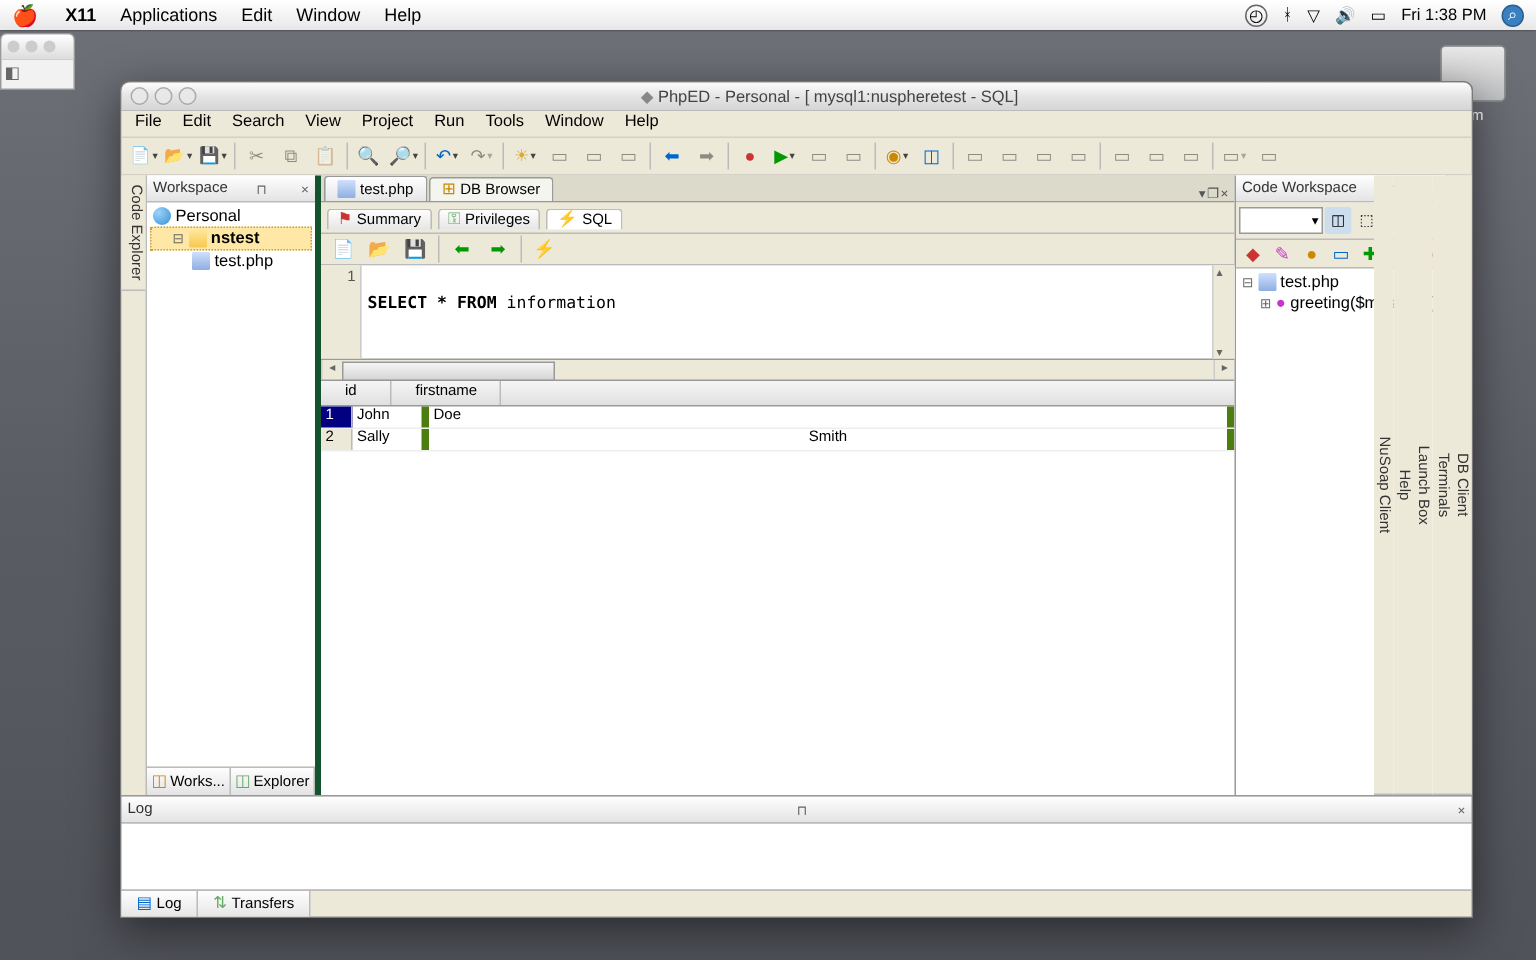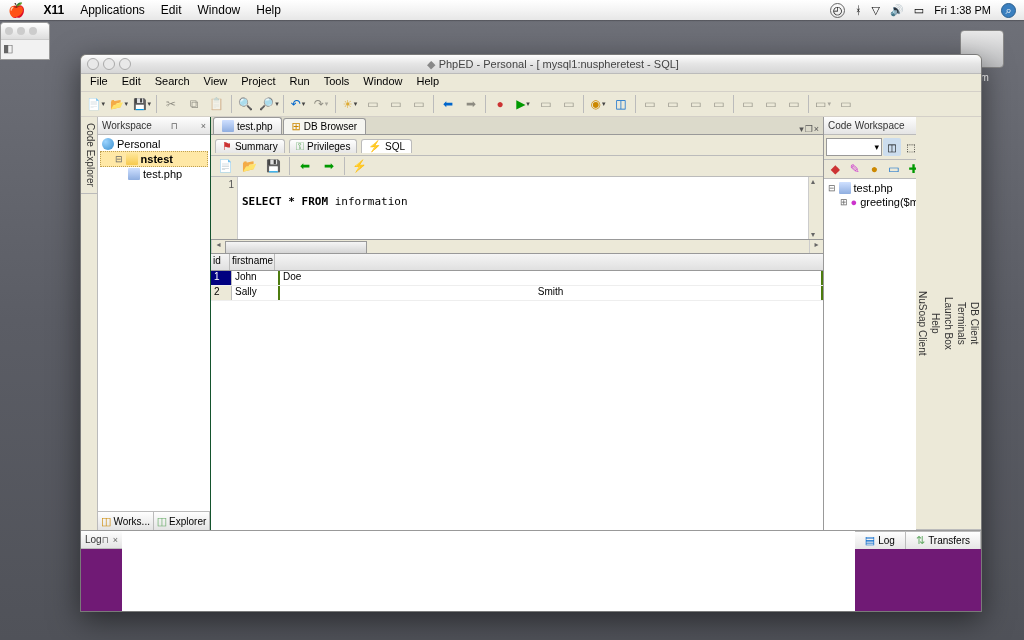--- a/index.html
+++ b/index.html
@@ -33,21 +33,21 @@
 .tb{width:20px;height:20px;display:inline-flex;align-items:center;justify-content:center;border:1px solid transparent;border-radius:2px;font-size:12px;}
 .sep{width:1px;height:18px;background:#bbb;margin:0 2px;}
 .dd{display:inline-flex;align-items:center;}
 .dd::after{content:"▾";font-size:7px;margin-left:1px;color:#444;}
 
 .body{flex:1;display:flex;min-height:0;}
 .leftcol{width:16px;background:#ece9d8;border-right:1px solid #bbb;writing-mode:vertical-rl;text-orientation:mixed;font-size:10px;display:flex;}
 .vtab{padding:6px 1px;background:#ece9d8;border-bottom:1px solid #bbb;color:#333;text-align:center;cursor:default;}
 .rightcol{width:16px;background:#ece9d8;border-left:1px solid #bbb;writing-mode:vertical-rl;font-size:10px;display:flex;flex-direction:column;}
 
-.ws{width:112px;background:#fff;border-right:1px solid #14532d;display:flex;flex-direction:column;justify-content:center;}
+.ws{width:112px;background:#fff;border-right:4px solid #14532d;display:flex;flex-direction:column;justify-content:center;}
 .panel-hdr{height:17px;background:linear-gradient(#fefefe,#e4e4e4);border-bottom:1px solid #bbb;display:flex;align-items:center;padding:0 4px;font-size:10px;color:#333;}
 .panel-hdr .x{margin-left:auto;font-size:9px;color:#666;}
 .tree{flex:1;font-size:11px;padding:2px;}
 .tree .node{padding:1px 0 1px 2px;display:flex;align-items:center;gap:3px;white-space:nowrap;}
 .tree .indent1{padding-left:14px;}
 .tree .indent2{padding-left:28px;}
 .tree .sel{background:#ffe8a6;border:1px dotted #c0a050;}
 .ico{width:12px;height:12px;display:inline-block;}
 .ico.world{background:radial-gradient(circle at 30% 30%,#9bd4ff,#3a8fce);border-radius:50%;}
 .ico.folder{background:linear-gradient(#ffe79c,#f6c94e);border-radius:1px;}
@@ -71,37 +71,37 @@
 .sqlarea .vsb{width:14px;background:#ece9d8;border-left:1px solid #ccc;position:relative;}
 .sqlarea .vsb::before{content:"▴";position:absolute;top:0;left:2px;font-size:8px;color:#666;}
 .sqlarea .vsb::after{content:"▾";position:absolute;bottom:0;left:2px;font-size:8px;color:#666;}
 .hsb{height:13px;background:#ece9d8;border-bottom:1px solid #999;display:flex;}
 .hsb .track{flex:1;position:relative;}
 .hsb .thumb{position:absolute;left:0;top:1px;height:11px;width:140px;background:linear-gradient(#f5f5f5,#d5d5d5);border:1px solid #999;}
 .hsb .arr{width:13px;text-align:center;font-size:8px;color:#666;border-left:1px solid #ccc;}
 
 .grid{flex:1;background:#fff;overflow:hidden;}
 .ghdr{display:flex;height:16px;background:linear-gradient(#f5f5f5,#e0e0e0);border-bottom:1px solid #999;font-size:10px;}
-.ghdr .gc{border-right:1px solid #bbb;padding:1px 2px;}
+.ghdr .gc{border-right:1px solid #bbb;padding:1px 16px;}
 .gc.id{width:14px;}
 .gc.fn{width:40px;}
 .gc.ln{flex:1;text-align:center;}
 .grow{display:flex;height:14px;border-bottom:1px solid #eee;font-size:10px;}
-.grow .gc{border-right:2px solid #4d7c0f;padding:0 3px;}
+.grow .gc{border-right:5px solid #4d7c0f;padding:0 3px;}
 .grow .gc.id{background:#ece9d8;border-right:1px solid #bbb;}
 .grow.sel .gc.id{background:#000080;color:#fff;}
 .status{height:17px;background:#ece9d8;border-top:1px solid #bbb;padding:0 6px;font-size:10px;display:flex;align-items:center;}
 
 .nav{width:140px;background:#fff;border-left:1px solid #999;display:flex;flex-direction:column;}
 .navtb{height:24px;background:#ece9d8;border-bottom:1px solid #bbb;display:flex;align-items:center;padding:0 2px;gap:1px;flex-wrap:wrap;}
 .navtb .tb{width:16px;height:16px;font-size:10px;}
 .navtb .drop{width:50px;height:16px;background:#fff;border:1px solid #999;font-size:9px;display:flex;align-items:center;padding:0 2px;}
 .navtb2{height:18px;background:#ece9d8;border-bottom:1px solid #bbb;display:flex;align-items:center;gap:1px;padding:0 2px;}
 
-.logpanel{height:80px;background:#701a75;border-top:1px solid #999;display:flex;flex-direction:row;}
+.logpanel{height:80px;background:#737373;border-top:1px solid #999;display:flex;flex-direction:column;}
 .loghdr{display:flex;height:16px;background:linear-gradient(#f5f5f5,#e0e0e0);border-bottom:1px solid #bbb;font-size:10px;}
 .loghdr .lc{border-right:1px solid #bbb;padding:1px 4px;}
 .logtabs{height:17px;background:#ece9d8;border-top:1px solid #bbb;display:flex;font-size:10px;}
 .logtab{padding:1px 10px;border-right:1px solid #bbb;background:linear-gradient(#fefefe,#e6e6e6);display:flex;align-items:center;gap:3px;}
 .pin{font-size:9px;color:#666;}
 .ic{font-size:11px;line-height:1;}
 </style>
 </head>
 <body>
 

